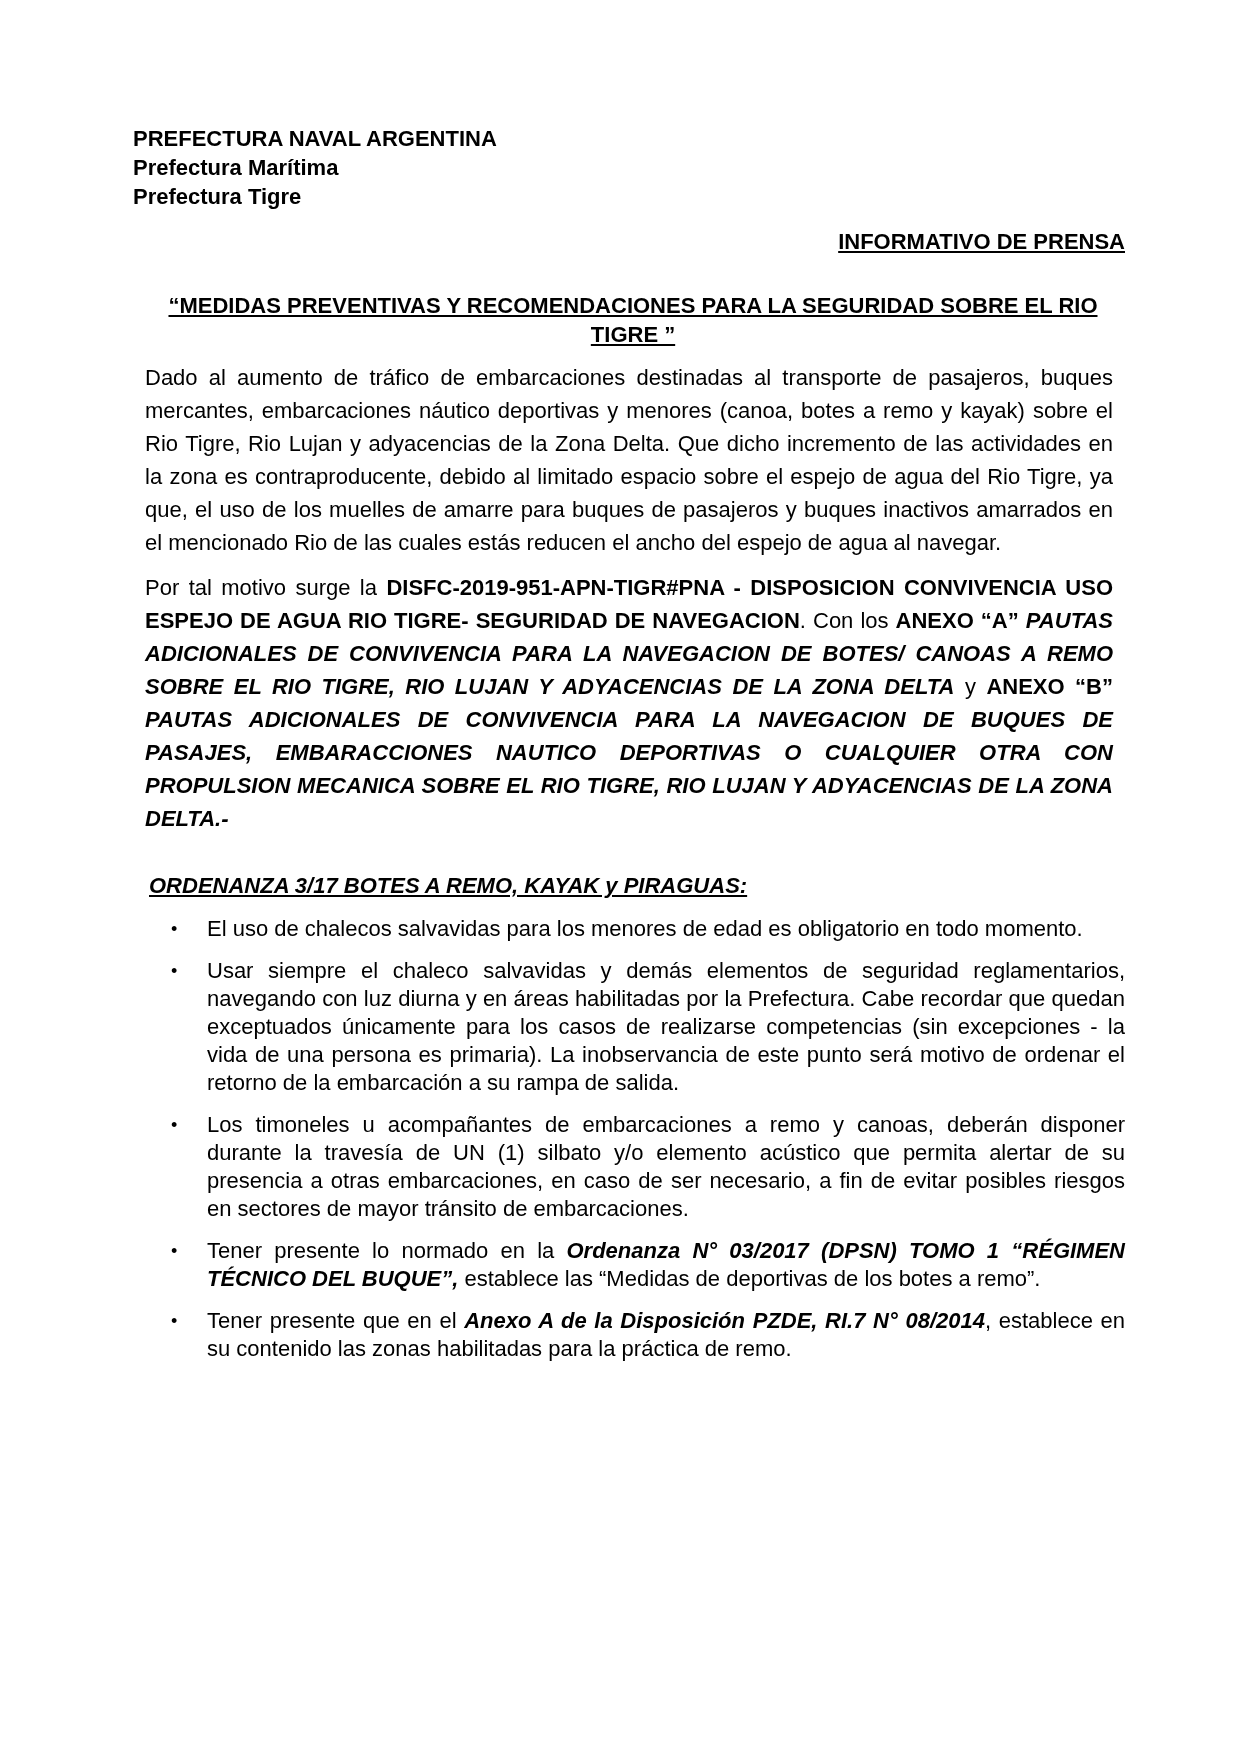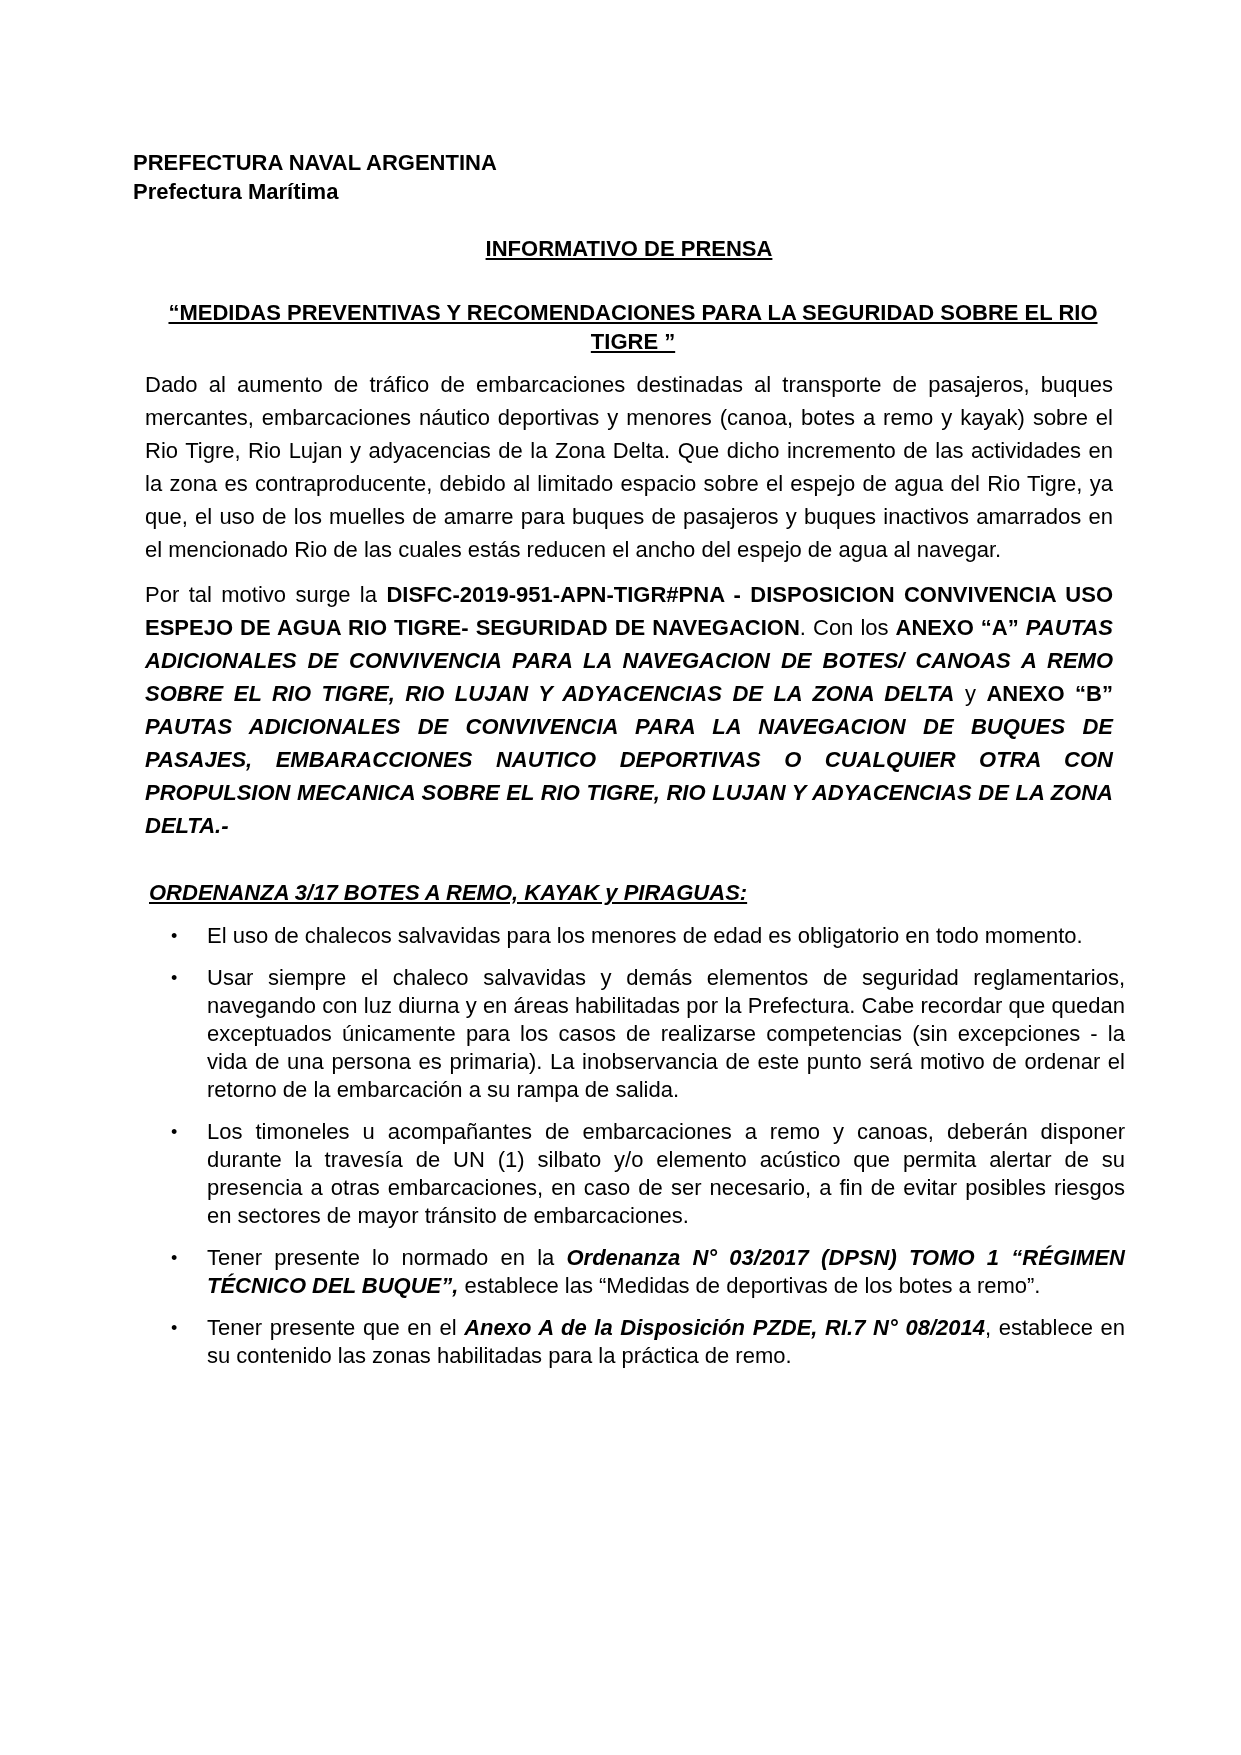--- a/index.html
+++ b/index.html
@@ -1,21 +1,21 @@
 <!DOCTYPE html>
 <html><head>
 <meta charset="utf-8">
 <style>
   html, body { margin: 0; padding: 0; background: #ffffff; }
   body { width: 1241px; height: 1755px; position: relative; overflow: hidden;
          font-family: "Liberation Sans", sans-serif; color: #000; }
-  .page { position: absolute; left: 133px; top: 148px; width: 992px; }
+  .page { position: absolute; left: 133px; top: 124px; width: 992px; }
   .hdr { font-weight: bold; font-size: 22px; line-height: 29px; margin: 0; }
   .title { text-align: center; font-weight: bold; font-size: 22px; text-decoration: underline; margin: 0; }
-  .t1 { margin-top: 30px; }
+  .t1 { margin-top: 18px; text-align: right; }
   .t2 { margin-top: 36px; line-height: 29px; padding-left: 8px; }
   p.body { font-size: 22px; line-height: 33px; text-align: justify; margin: 12px; }
   .p1 { margin-top: 30px; }
   .p2 { margin-top: 28px; }
   .b { font-weight: bold; }
   .bi { font-weight: bold; font-style: italic; }
   .sec { font-size: 22px; font-weight: bold; font-style: italic; text-decoration: underline; margin: 16px; }
   .s1 { margin-top: 38px; }
   .s2 { margin-top: 34px; }
   ul.bullets { list-style: none; margin: 12px 0 0 0; padding: 0; }
@@ -23,20 +23,21 @@
                   text-align: justify; margin-bottom: 14px; }
   ul.bullets li .dot { position: absolute; left: 38px; top: 0; font-size: 18px; }
 </style>
 </head>
 <body>
 
 <div class="page">
   <div>
     <p class="hdr">PREFECTURA NAVAL ARGENTINA</p>
     <p class="hdr">Prefectura Marítima</p>
+    <p class="hdr">Prefectura Tigre</p>
   </div>
 
   <p class="title t1">INFORMATIVO DE PRENSA</p>
   <p class="title t2">“MEDIDAS PREVENTIVAS Y RECOMENDACIONES PARA LA SEGURIDAD SOBRE EL RIO TIGRE ”</p>
 
   <p class="body p1">Dado al aumento de tráfico de embarcaciones destinadas al transporte de pasajeros, buques mercantes, embarcaciones náutico deportivas y menores (canoa, botes a remo y kayak) sobre el Rio Tigre, Rio Lujan y adyacencias de la Zona Delta. Que dicho incremento de las actividades en la zona es contraproducente, debido al limitado espacio sobre el espejo de agua del Rio Tigre, ya que, el uso de los muelles de amarre para buques de pasajeros y buques inactivos amarrados en el mencionado  Rio  de las cuales estás reducen el ancho del espejo de agua al navegar.</p>
 
   <p class="body p2"><span>Por tal motivo surge la </span><span class="b">DISFC-2019-951-APN-TIGR#PNA - DISPOSICION CONVIVENCIA USO ESPEJO DE AGUA RIO TIGRE- SEGURIDAD DE NAVEGACION</span><span>. Con los </span><span class="b">ANEXO “A”</span><span class="bi"> PAUTAS ADICIONALES DE CONVIVENCIA PARA LA NAVEGACION DE BOTES/ CANOAS A REMO SOBRE EL RIO TIGRE, RIO LUJAN Y ADYACENCIAS DE LA ZONA DELTA</span><span> y </span><span class="b">ANEXO “B”</span><span class="bi"> PAUTAS ADICIONALES DE CONVIVENCIA PARA LA NAVEGACION DE BUQUES DE PASAJES, EMBARACCIONES NAUTICO DEPORTIVAS O CUALQUIER OTRA CON PROPULSION MECANICA SOBRE EL RIO TIGRE, RIO LUJAN Y ADYACENCIAS DE LA ZONA DELTA.-</span></p>
 
   <p class="sec s1">ORDENANZA 3/17 BOTES A REMO, KAYAK  y PIRAGUAS:</p>

